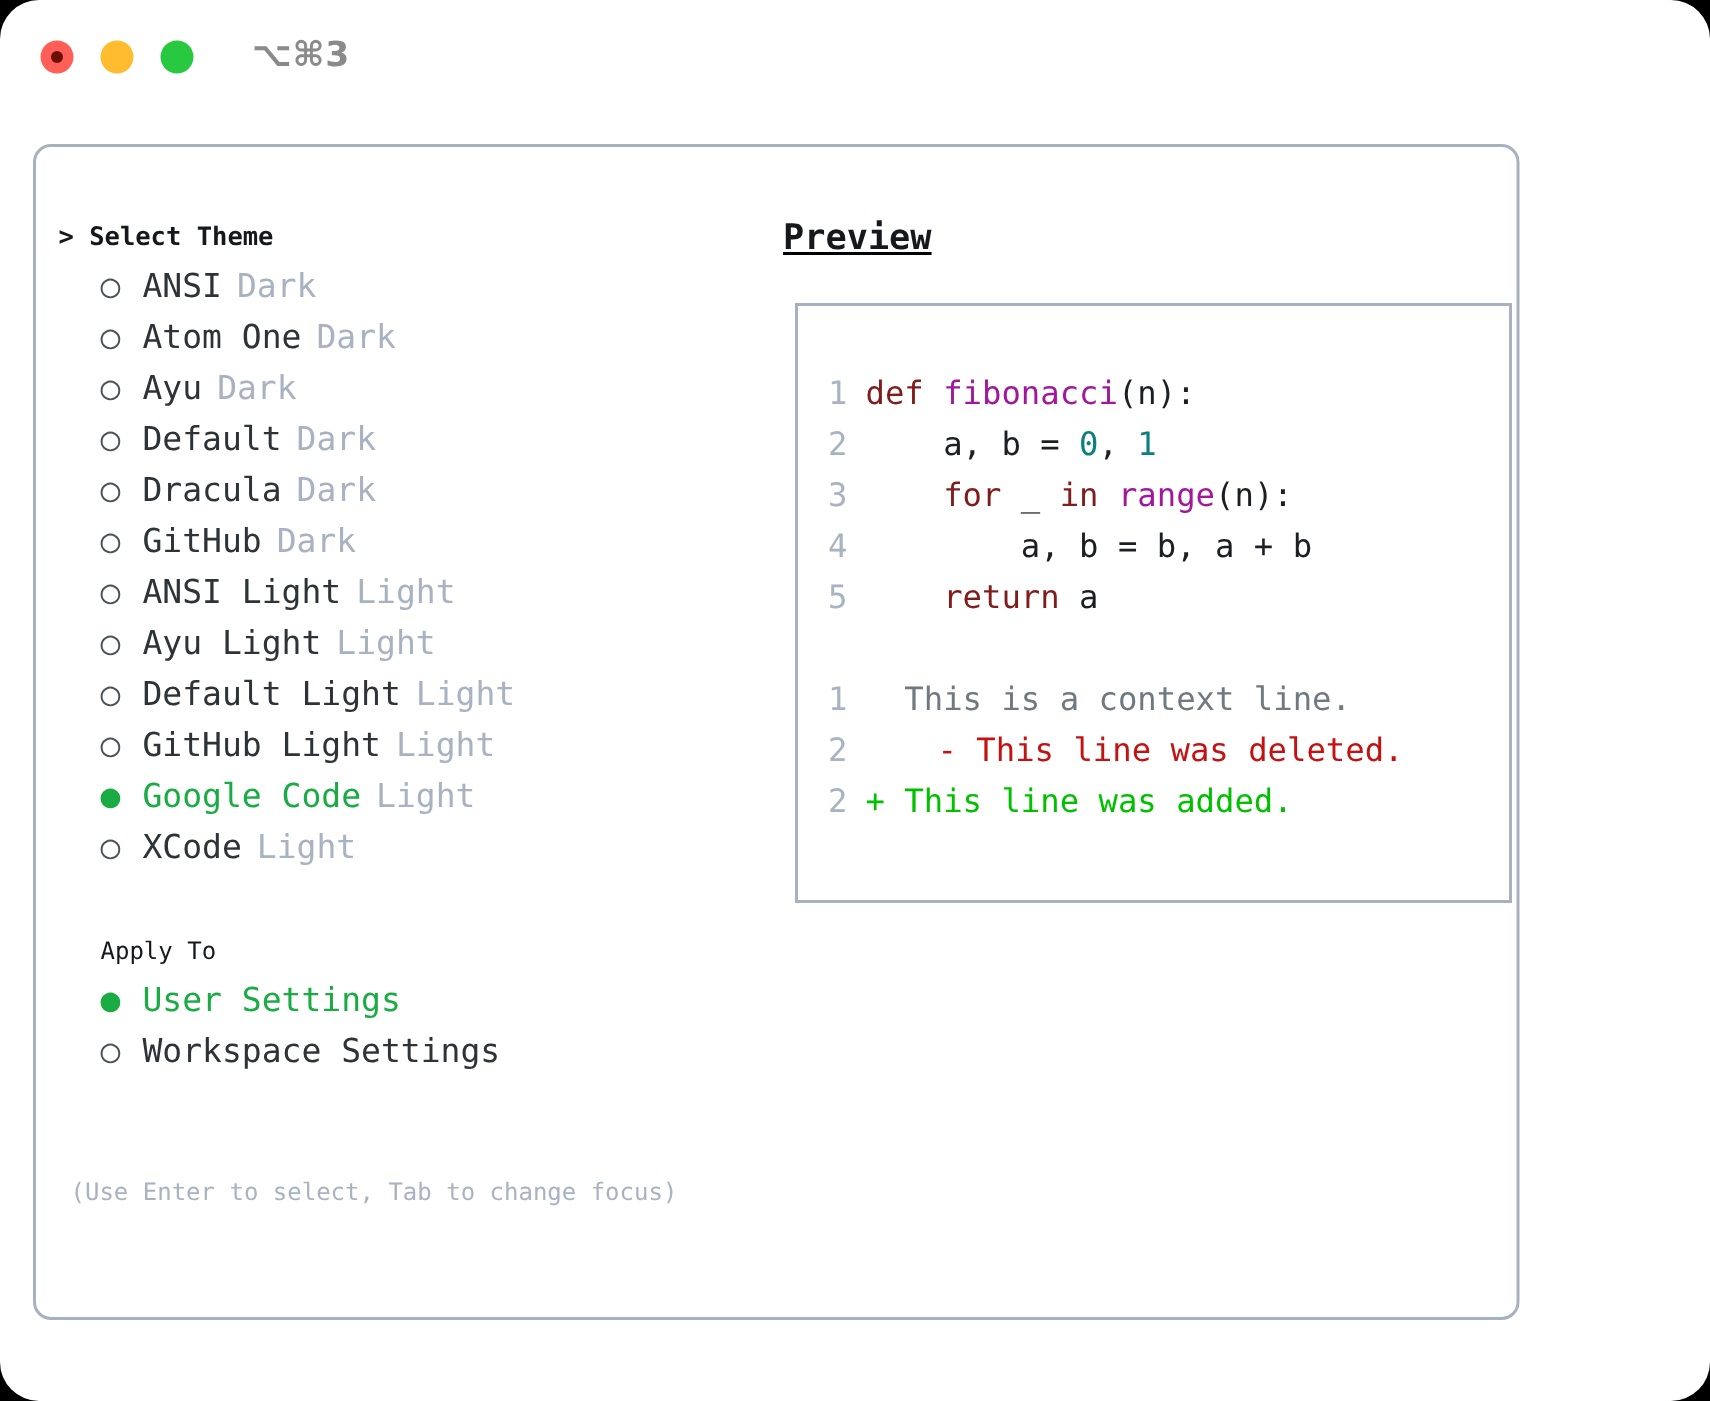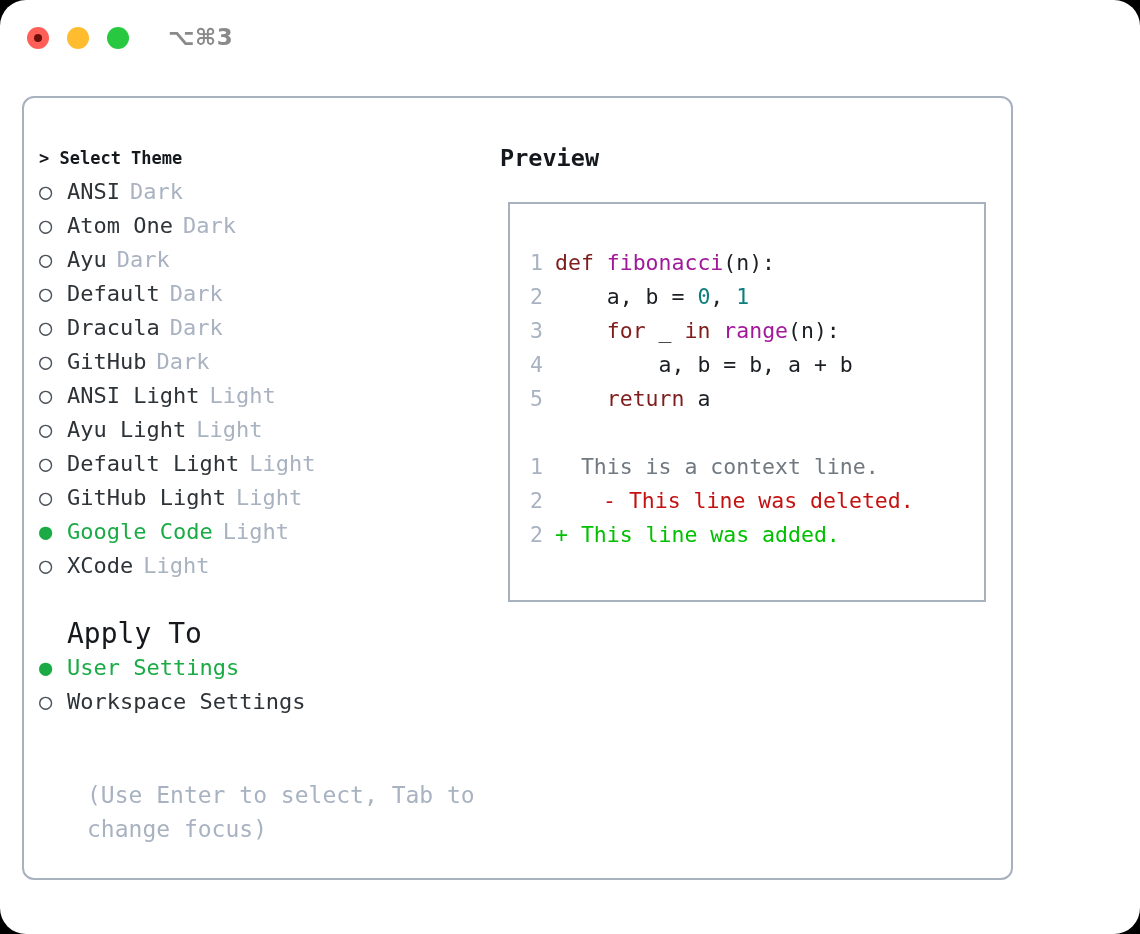--- a/index.html
+++ b/index.html
@@ -87,58 +87,59 @@
     font-weight: bold;
     color: #15181c;
     line-height: 34px;
     white-space: pre;
   }
   .opt-row {
     font-size: 22px;
     line-height: 34px;
     color: #2e3338;
     white-space: pre;
+    margin-left: 28px;
   }
   .marker {
     display: inline-block;
     width: 28px;
   }
   .marker-on  { color: #1aab45; }
   .marker-off { color: #4b5259; }
   .opt-label       { color: #2e3338; }
   .opt-label-sel   { color: #1aab45; }
   .opt-tag         { color: #a8b2c0; padding-left: 10px; }
 
   .gap { height: 34px; }
 
   #apply-header {
-    font-size: 28px;
+    font-size: 16px;
     line-height: 34px;
     color: #15181c;
     white-space: pre;
     padding-left: 28px;
   }
 
   #hint {
     position: absolute;
     left: 8px;
     top: 637px;
     width: 412px;
-    font-size: 23px;
+    font-size: 16px;
     line-height: 34px;
     color: #a8b2c0;
-    margin-left: 40px;
   }
 
   
   #right-col {
     position: absolute;
-    left: 476px;
+    left: 498px;
     top: 43px;
     width: 490px;
+    text-decoration: underline;
   }
   #preview-header {
     font-size: 23.5px;
     font-weight: bold;
     color: #15181c;
     line-height: 34px;
     white-space: pre;
   }
   #preview-box {
     position: absolute;

